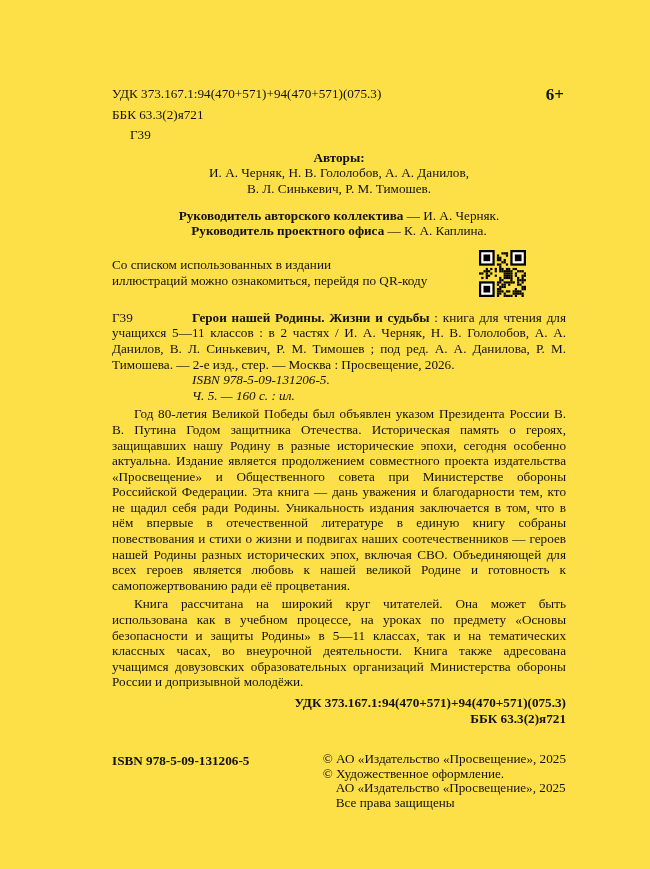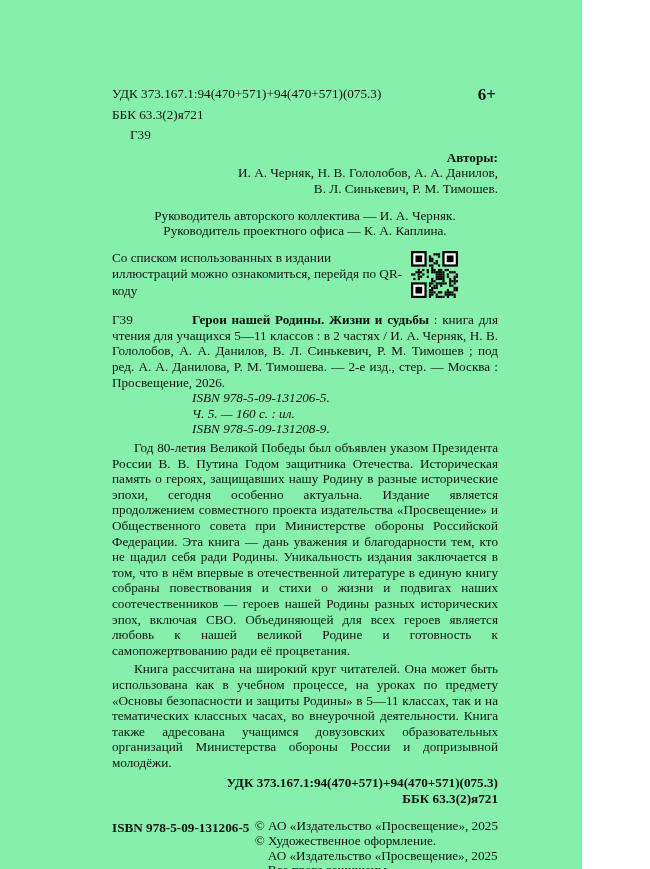--- a/index.html
+++ b/index.html
@@ -5,39 +5,39 @@
   * { margin: 0; padding: 0; box-sizing: border-box; }
   html, body { background: #ffffff; }
   body {
     width: 650px; height: 869px;
     font-family: "Liberation Serif", "DejaVu Serif", serif;
     color: #111111;
     font-size: 13.2px;
     line-height: 15.6px;
   }
   .page {
-    width: 582px; height: 869px;
+    width: 650px; height: 869px;
     padding: 86px 84px 0 112px;
     display: flex; flex-direction: column;
     position: relative;
-    background: #86efac;
+    background: #fde047;
   }
   .top-row { display: flex; justify-content: space-between; align-items: flex-start; flex-shrink: 0; }
   .codes > div { margin-bottom: 5px; white-space: nowrap; }
   .auth-code-top { margin-left: 18px; }
   .age-badge { font-weight: bold; font-size: 17px; line-height: 18px; padding-right: 2px; }
 
   .center { text-align: center; }
-  .authors-block { margin-top: 2px; flex-shrink: 0; text-align: right; }
+  .authors-block { margin-top: 2px; flex-shrink: 0; }
   .authors-heading { font-weight: bold; }
 
   .leads-block { margin-top: 11px; flex-shrink: 0; }
-  .lead-line b { font-weight: normal; }
-
-  .qr-row { margin-top: 11px; display: flex; justify-content: center; align-items: center; padding-right: 40px; flex-shrink: 0; }
+  .lead-line b { font-weight: bold; }
+
+  .qr-row { margin-top: 11px; display: flex; justify-content: space-between; align-items: center; padding-right: 40px; flex-shrink: 0; }
   .qr-note { line-height: 16.5px; }
   .qr-box { width: 47px; height: 47px; flex-shrink: 0; }
 
   .biblio { margin-top: 13px; position: relative; flex-shrink: 0; }
   .biblio-code { position: absolute; left: 0; top: 0; }
   .biblio-desc { text-indent: 80px; text-align: justify; }
   .biblio-desc b { font-weight: bold; margin-top: 44px; }
   .ind-line { padding-left: 80px; font-style: italic; }
   .annotation { text-align: justify; text-indent: 22px; margin-top: 3px; }
   .codes-bottom { margin-top: 5px; text-align: right; font-weight: bold; }
@@ -212,21 +212,20 @@
         <rect x="2.2" y="33" width="11" height="11" fill="#fff"></rect>
         <rect x="4.4" y="35.2" width="6.6000000000000005" height="6.6000000000000005" fill="#000"></rect>
       </svg>
   </div>
 
   <div class="biblio">
     <div class="biblio-code">Г39</div>
     <p class="biblio-desc"><b>Герои нашей Родины. Жизни и судьбы</b><span> : книга для чтения для учащихся 5—11 классов : в 2 частях / И. А. Черняк, Н. В. Гололобов, А. А. Данилов, В. Л. Синькевич, Р. М. Тимошев ; под ред. А. А. Данилова, Р. М. Тимошева. — 2-е изд., стер. — Москва : Просвещение, 2026.</span></p>
     <div class="ind-line">ISBN 978-5-09-131206-5.</div>
     <div class="ind-line">Ч. 5. — 160 с. : ил.</div>
-    <div class="ind-line">ISBN 978-5-09-131208-9.</div>
     <p class="annotation">Год 80-летия Великой Победы был объявлен указом Президента России В. В. Путина Годом защитника Отечества. Историческая память о героях, защищавших нашу Родину в разные исторические эпохи, сегодня особенно актуальна. Издание является продолжением совместного проекта издательства «Просвещение» и Общественного совета при Министерстве обороны Российской Федерации. Эта книга — дань уважения и благодарности тем, кто не щадил себя ради Родины. Уникальность издания заключается в том, что в нём впервые в отечественной литературе в единую книгу собраны повествования и стихи о жизни и подвигах наших соотечественников — героев нашей Родины разных исторических эпох, включая СВО. Объединяющей для всех героев является любовь к нашей великой Родине и готовность к самопожертвованию ради её процветания.</p>
     <p class="annotation">Книга рассчитана на широкий круг читателей. Она может быть использована как в учебном процессе, на уроках по предмету «Основы безопасности и защиты Родины» в 5—11 классах, так и на тематических классных часах, во внеурочной деятельности. Книга также адресована учащимся довузовских образовательных организаций Министерства обороны России и допризывной молодёжи.</p>
     <div class="codes-bottom">
       <div>УДК 373.167.1:94(470+571)+94(470+571)(075.3)</div>
       <div>ББК 63.3(2)я721</div>
     </div>
   </div>
 
   <div class="footer">
     <div class="footer-isbns">

